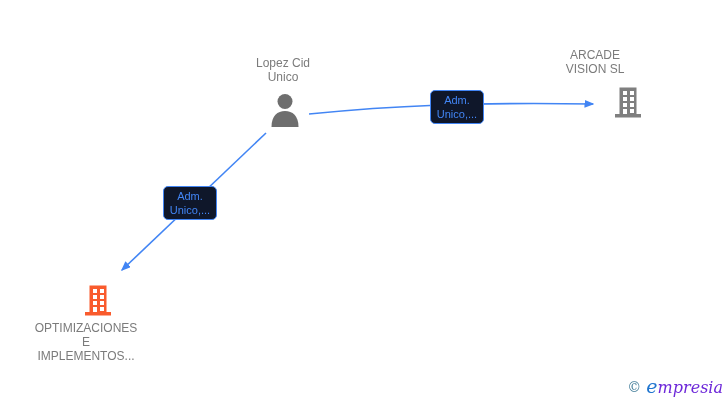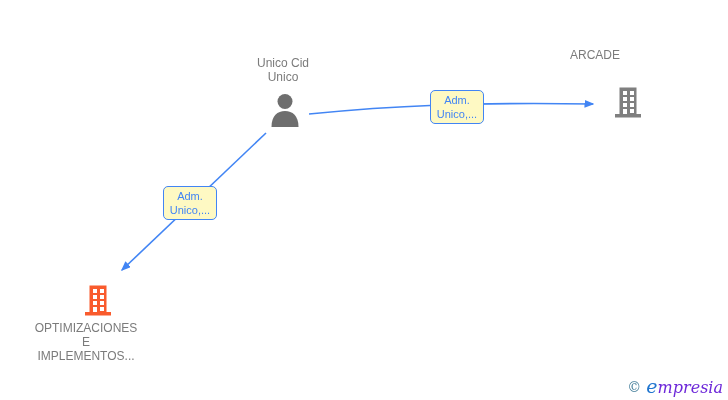--- a/index.html
+++ b/index.html
@@ -18,21 +18,21 @@
     font-size: 12px;
     line-height: 14px;
     text-align: center;
     white-space: nowrap;
   }
   .node-icon { position: absolute; }
   .edge-label {
     position: absolute;
     width: 54px;
     height: 34px;
-    background: #fef9c3;
+    background: #0f172a;
     border: 1.5px solid #4285f4;
     border-radius: 5px;
     box-sizing: border-box;
     display: flex;
     flex-direction: column;
     align-items: center;
     justify-content: center;
     color: #4285f4;
     font-size: 11px;
     line-height: 14px;
@@ -60,32 +60,33 @@
     <defs>
       <marker id="arrow" markerWidth="10" markerHeight="8" refX="8.5" refY="4" orient="auto" markerUnits="userSpaceOnUse">
         <path d="M0,0 L10,4 L0,8 Z" fill="#4285f4"></path>
       </marker>
     </defs>
     <path d="M 309 114 C 390 106, 470 102, 593 104" fill="none" stroke="#4285f4" stroke-width="1.6" marker-end="url(#arrow)"></path>
     <path d="M 266 133 L 122 270" fill="none" stroke="#4285f4" stroke-width="1.6" marker-end="url(#arrow)"></path>
   </svg>
 
   <div class="node-label" style="left:213px; top:56px; width:140px;">
-    <div>Unico Cid</div>
+    <div>Lopez Cid</div>
     <div>Unico</div>
   </div>
   <div class="node-icon" style="left:269px; top:92px;">
     <svg width="32" height="37" viewBox="0 0 32 37">
       <circle cx="16" cy="9.5" r="7.5" fill="#6e6e6e"></circle>
       <path d="M2.5 35 C2.5 23.5 8.5 19 16 19 C23.5 19 29.5 23.5 29.5 35 Z" fill="#6e6e6e"></path>
     </svg>
   </div>
 
   <div class="node-label" style="left:535px; top:48px; width:120px;">
     <div>ARCADE</div>
+    <div>VISION SL</div>
   </div>
   <div class="node-icon" style="left:612px; top:86px;">
     <svg width="32" height="32" viewBox="0 0 32 32">
       <g fill="#7f7f7f">
         <rect x="3" y="28" width="26" height="3.5"></rect>
         <rect x="7.5" y="1.5" width="17" height="27"></rect>
       </g>
       <g fill="#ffffff">
         <rect x="11" y="5" width="4" height="4"></rect>
           <rect x="18" y="5" width="4" height="4"></rect>

